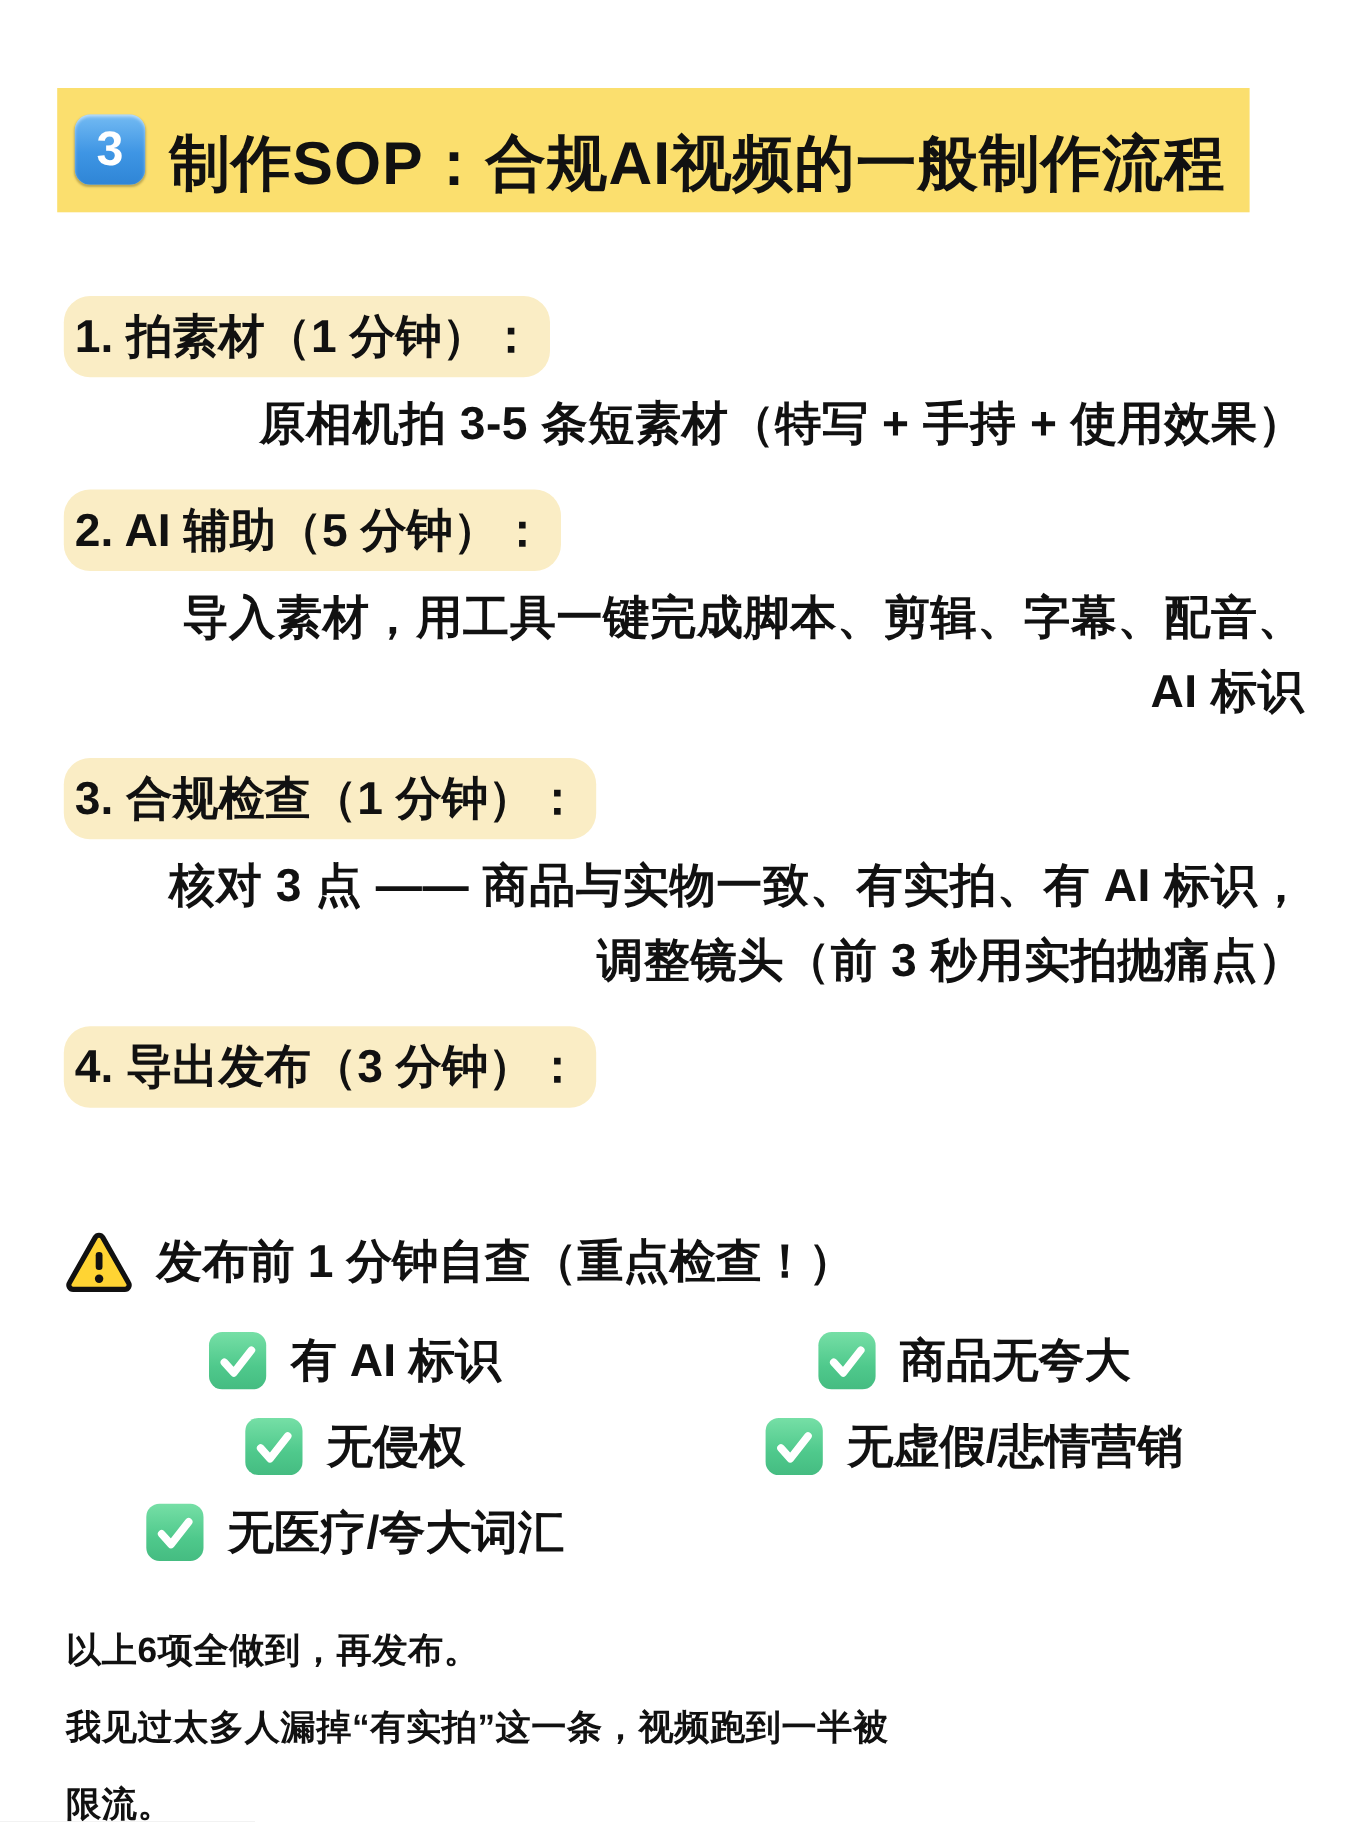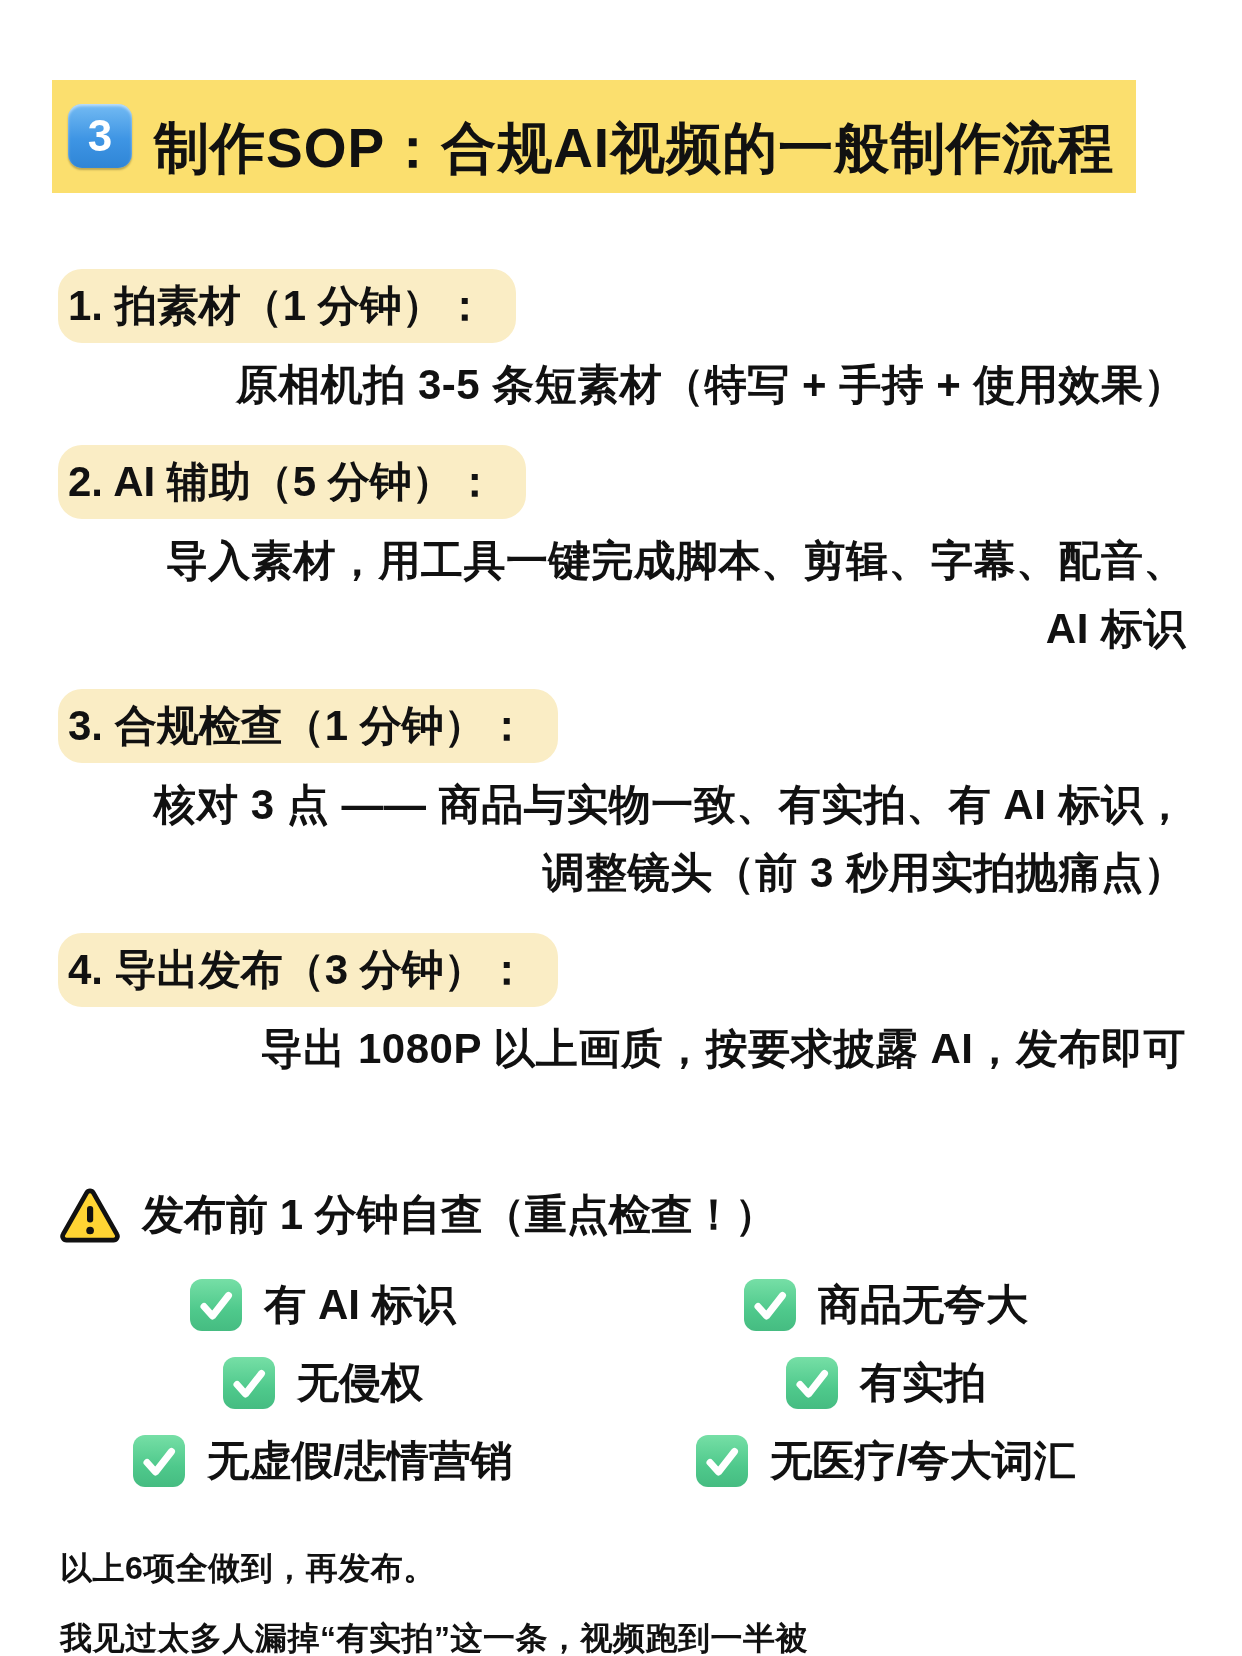--- a/index.html
+++ b/index.html
@@ -38,21 +38,21 @@
     display:flex;align-items:center;justify-content:center;
     color:#fff;font-size:44px;line-height:1;
   }
   .title-text{font-size:55px;line-height:1.1;letter-spacing:1px;margin-top:24px;}
   
   .step{margin-bottom:26px;margin-left:6px;}
   .step-heading{
     display:inline-block;
     background:var(--highlight_soft);
     font-size:42px;line-height:1;
-    padding:16px 30px 16px 10px;
+    padding:16px 14px 16px 10px;
     margin-bottom:8px;
     border-radius:24px;
   }
   .step-body{font-size:42px;line-height:68px;letter-spacing:.5px;text-align:right;}
   
   .selfcheck{margin-top:104px;margin-left:8px;}
   .selfcheck-heading{
     display:flex;align-items:flex-start;gap:22px;
     font-size:42px;margin-bottom:34px;
   }
@@ -109,21 +109,20 @@
   
   <section class="step">
     <div class="step-heading">3. 合规检查（1 分钟）：</div>
     <p class="step-body">核对 3 点 —— 商品与实物一致、有实拍、有 AI 标识，</p>
     <p class="step-body">调整镜头（前 3 秒用实拍抛痛点）</p>
   </section>
 
   
   <section class="step">
     <div class="step-heading">4. 导出发布（3 分钟）：</div>
-    <p class="step-body">导出 1080P 以上画质，按要求披露 AI，发布即可</p>
   </section>
 
   
   <section class="selfcheck">
     <div class="selfcheck-heading">
       <span class="warning-icon">
         <svg width="60" height="56" viewBox="0 0 64 58">
           <path d="M28.4 5.4 a4.2 4.2 0 0 1 7.2 0 L60.6 49.4 a4.2 4.2 0 0 1 -3.6 6.4 H7 a4.2 4.2 0 0 1 -3.6 -6.4 Z" fill="#FFD433" stroke="#111111" stroke-width="5" stroke-linejoin="round"></path>
           <rect x="28.8" y="19.5" width="6.6" height="17.5" rx="3.2" fill="#111111"></rect>
           <circle cx="32.1" cy="45.5" r="4.1" fill="#111111"></circle>
@@ -160,29 +159,20 @@
         </span>
         <span>无侵权</span>
       </div>
       <div class="check-item">
         <span class="check-icon">
           <svg width="56" height="56" viewBox="0 0 56 56">
               <rect x="2" y="2" width="52" height="52" rx="12" fill="url(#greenGrad)"></rect>
               <path d="M16 29.5 l8.5 9.5 16 -20.5" stroke="#ffffff" stroke-width="7" fill="none" stroke-linecap="round" stroke-linejoin="round"></path>
             </svg>
         </span>
-        <span>有实拍</span>
-      </div>
-      <div class="check-item">
-        <span class="check-icon">
-          <svg width="56" height="56" viewBox="0 0 56 56">
-              <rect x="2" y="2" width="52" height="52" rx="12" fill="url(#greenGrad)"></rect>
-              <path d="M16 29.5 l8.5 9.5 16 -20.5" stroke="#ffffff" stroke-width="7" fill="none" stroke-linecap="round" stroke-linejoin="round"></path>
-            </svg>
-        </span>
         <span>无虚假/悲情营销</span>
       </div>
       <div class="check-item">
         <span class="check-icon">
           <svg width="56" height="56" viewBox="0 0 56 56">
               <rect x="2" y="2" width="52" height="52" rx="12" fill="url(#greenGrad)"></rect>
               <path d="M16 29.5 l8.5 9.5 16 -20.5" stroke="#ffffff" stroke-width="7" fill="none" stroke-linecap="round" stroke-linejoin="round"></path>
             </svg>
         </span>
         <span>无医疗/夸大词汇</span>

